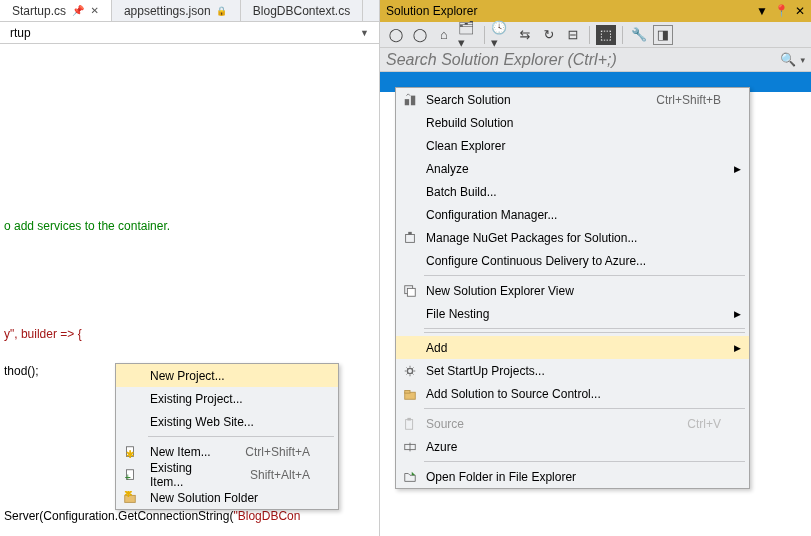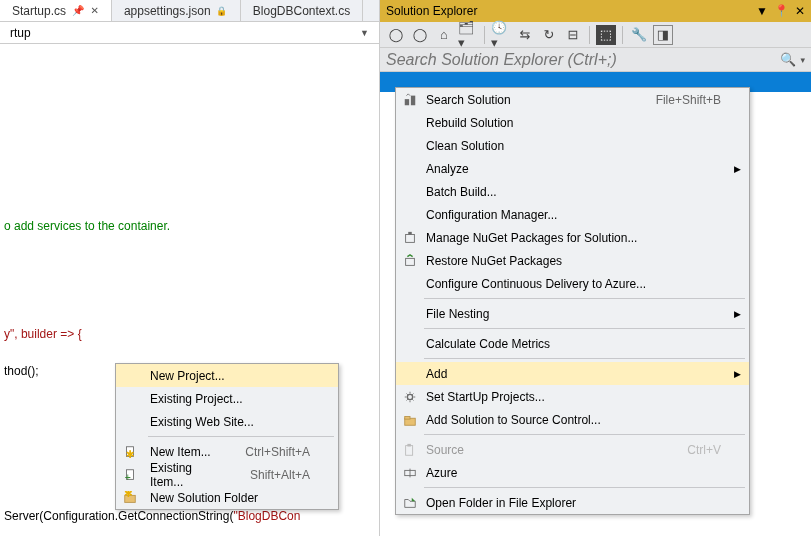--- a/index.html
+++ b/index.html
@@ -139,27 +139,27 @@
 <div class="ctx-menu main-ctx" id="main-menu">
     <div class="ctx-item">
       <span class="ctx-icon">
         <svg class="ico-svg" viewBox="0 0 16 16">
           <rect x="2" y="7" width="5" height="7" fill="#6a6a6a"></rect>
           <rect x="9" y="3" width="5" height="11" fill="#6a6a6a"></rect>
           <path d="M4 3 L6 1 L8 3" stroke="#6a6a6a" fill="none"></path>
         </svg>
       </span>
       <span>Search Solution</span>
-      <span class="ctx-shortcut">File+Shift+B</span>
+      <span class="ctx-shortcut">Ctrl+Shift+B</span>
     </div>
     <div class="ctx-item">
       <span>Rebuild Solution</span>
     </div>
     <div class="ctx-item">
-      <span>Clean Solution</span>
+      <span>Clean Explorer</span>
     </div>
     <div class="ctx-item">
       <span>Analyze</span>
       <span class="ctx-arrow">▶</span>
     </div>
     <div class="ctx-item">
       <span>Batch Build...</span>
     </div>
     <div class="ctx-item">
       <span>Configuration Manager...</span>
@@ -167,40 +167,37 @@
     <div class="ctx-item">
       <span class="ctx-icon">
         <svg class="ico-svg" viewBox="0 0 16 16">
           <rect x="3" y="4" width="10" height="9" fill="none" stroke="#6a6a6a"></rect>
           <rect x="6" y="1" width="4" height="3" fill="#6a6a6a"></rect>
         </svg>
       </span>
       <span>Manage NuGet Packages for Solution...</span>
     </div>
     <div class="ctx-item">
-      <span class="ctx-icon">
-        <svg class="ico-svg" viewBox="0 0 16 16">
-          <rect x="3" y="5" width="10" height="8" fill="none" stroke="#6a6a6a"></rect>
-          <path d="M5 3 L8 1 L11 3" stroke="#388a34" fill="none" stroke-width="1.5"></path>
-        </svg>
-      </span>
-      <span>Restore NuGet Packages</span>
-    </div>
-    <div class="ctx-item">
       <span>Configure Continuous Delivery to Azure...</span>
     </div>
     <div class="ctx-sep"></div>
+    <div class="ctx-item">
+      <span class="ctx-icon">
+        <svg class="ico-svg" viewBox="0 0 16 16">
+          <rect x="2" y="2" width="9" height="9" fill="none" stroke="#6a6a6a"></rect>
+          <rect x="5" y="5" width="9" height="9" fill="#fff" stroke="#6a6a6a"></rect>
+        </svg>
+      </span>
+      <span>New Solution Explorer View</span>
+    </div>
     <div class="ctx-item">
       <span>File Nesting</span>
       <span class="ctx-arrow">▶</span>
     </div>
     <div class="ctx-sep"></div>
-    <div class="ctx-item">
-      <span>Calculate Code Metrics</span>
-    </div>
     <div class="ctx-sep"></div>
     <div class="ctx-item hover">
       <span>Add</span>
       <span class="ctx-arrow">▶</span>
     </div>
     <div class="ctx-item">
       <span class="ctx-icon">
         <svg class="ico-svg" viewBox="0 0 16 16">
           <circle cx="8" cy="8" r="3" fill="none" stroke="#6a6a6a" stroke-width="1.5"></circle>
           <path d="M8 2v2M8 12v2M2 8h2M12 8h2M4 4l1.5 1.5M10.5 10.5L12 12M4 12l1.5-1.5M10.5 5.5L12 4" stroke="#6a6a6a"></path>

